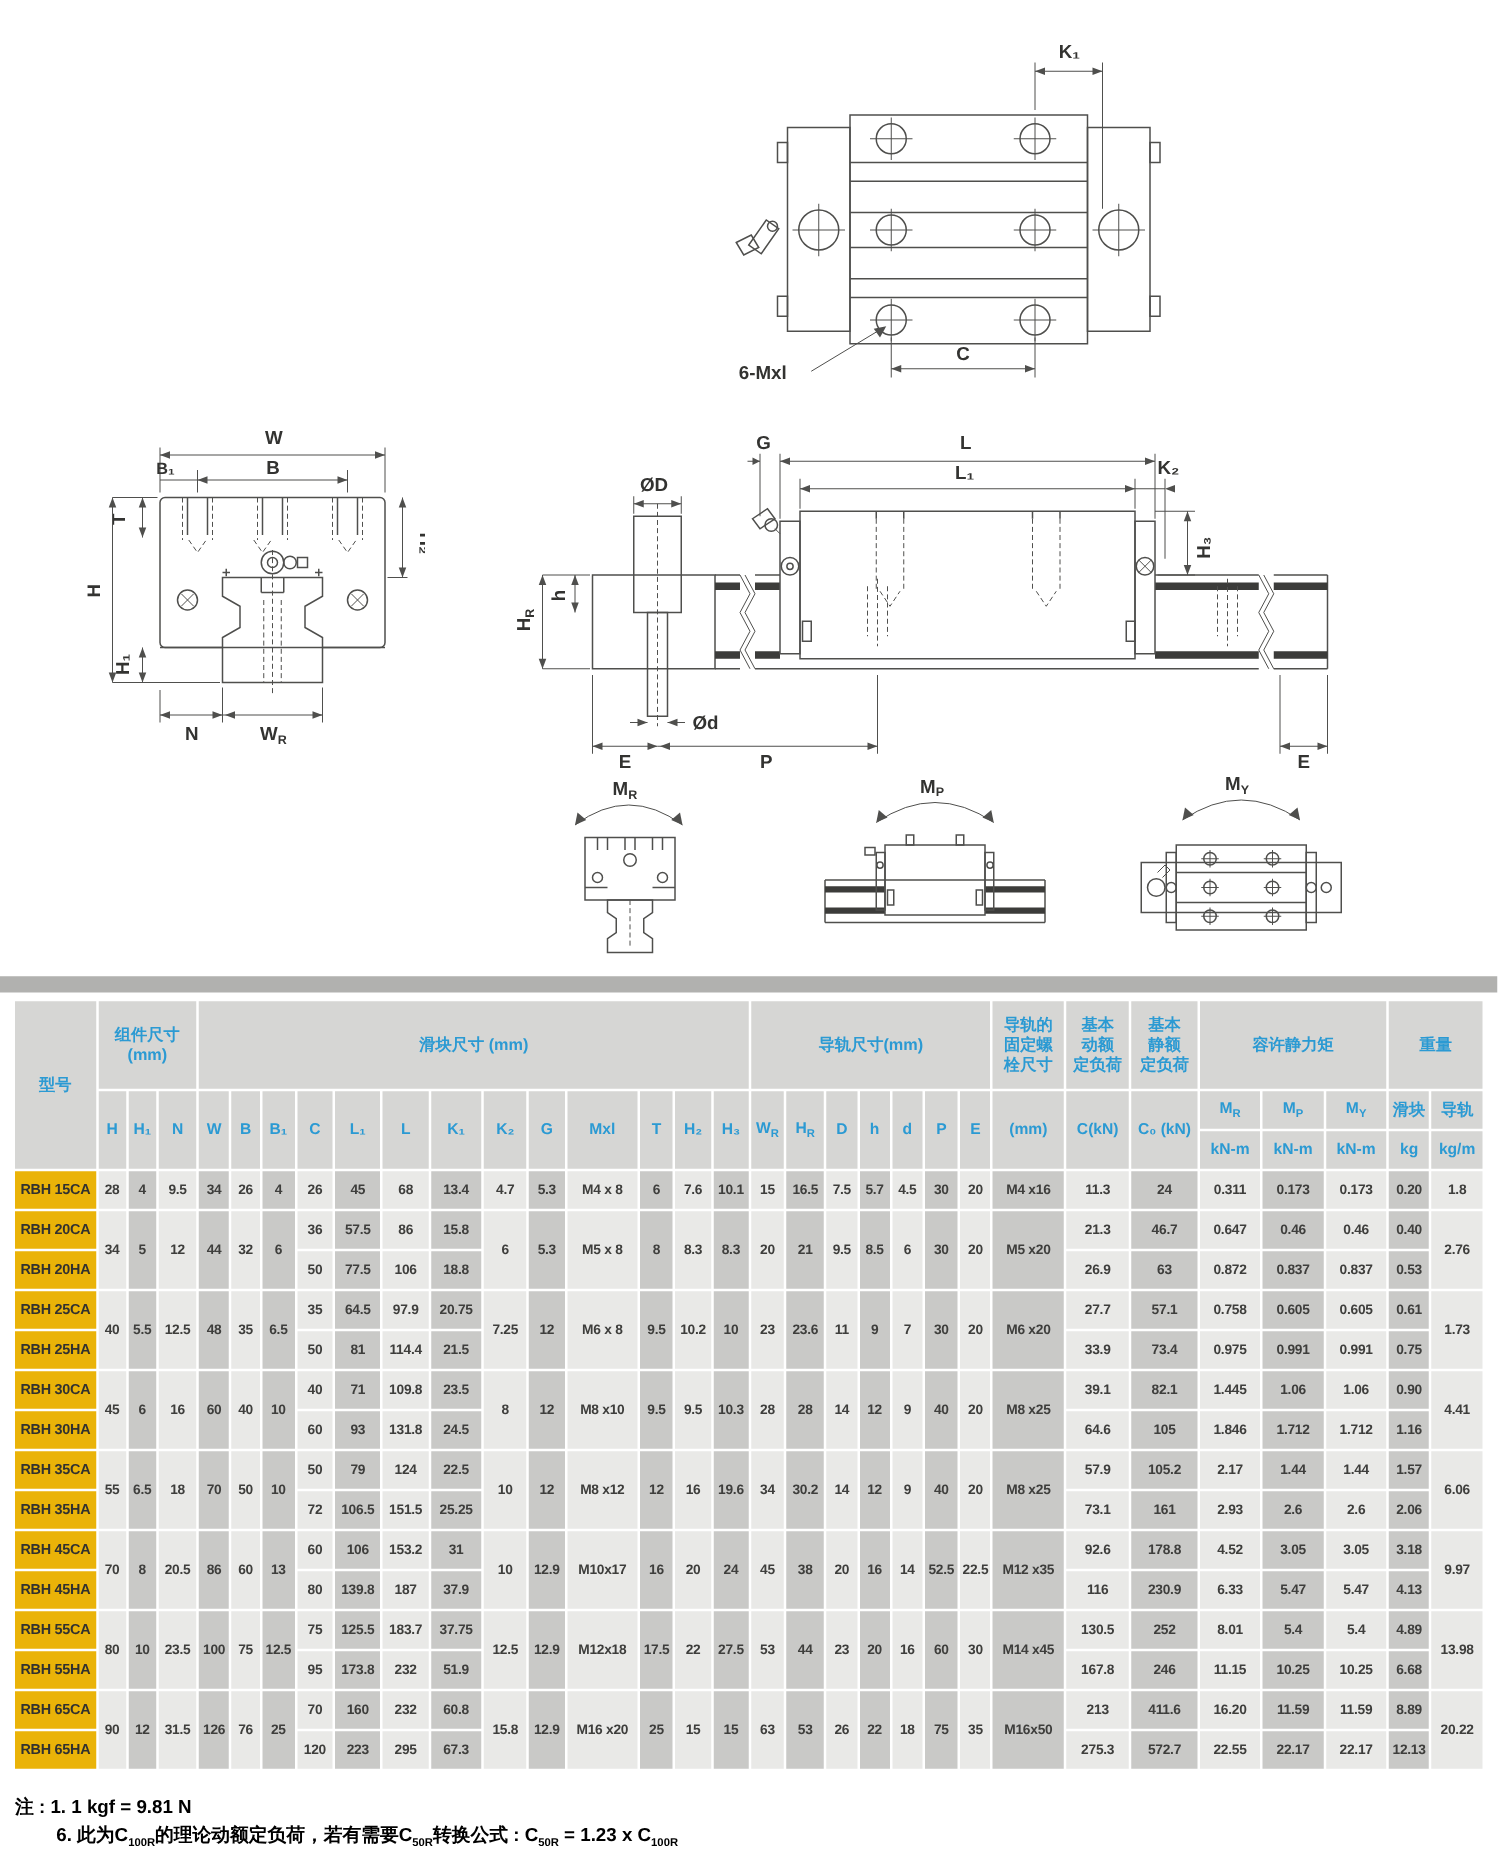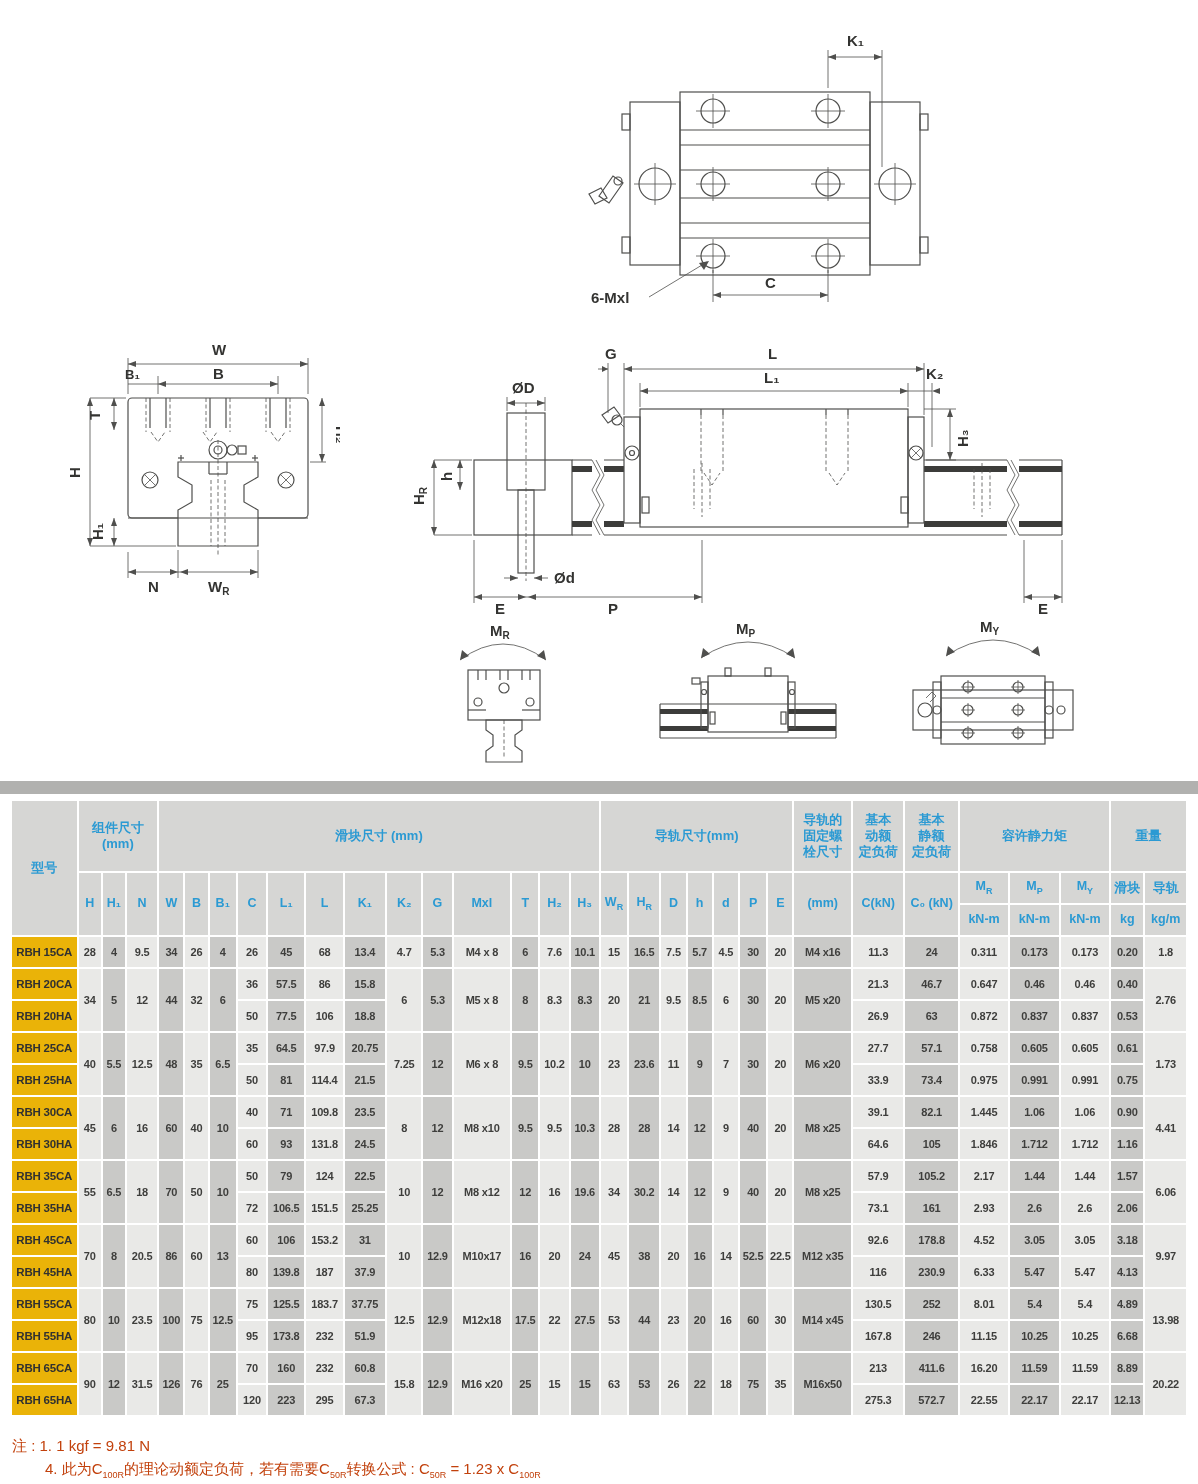--- a/index.html
+++ b/index.html
@@ -19,21 +19,21 @@
   th{background:#d6d6d4;color:#2b9ad3;font-weight:bold;text-align:center;vertical-align:middle;white-space:pre-line;font-size:13px;line-height:1.25;padding:0;overflow:hidden}
   th.sym{font-size:12.5px}
   thead tr.r1 th{height:70px}
   thead tr.r2 th{height:30px}
   thead tr.r3 th{height:30px}
   td{text-align:center;vertical-align:middle;font-size:11px;font-weight:bold;color:#3e3e3c;height:30px;letter-spacing:-0.2px;padding:0;overflow:hidden}
   td.lt{background:#e9e9e7}
   td.dk{background:#c9c9c7}
   td.model{background:#eab308;font-size:11.5px;color:#313130}
   th sub{font-size:9px}
-  .notes{position:absolute;left:12px;top:1434px;font-size:15px;color:#c2410c;line-height:1.55;font-weight:normal}
+  .notes{position:absolute;left:12px;top:1434px;font-size:15px;color:#000000;line-height:1.55;font-weight:bold}
   .notes .n2{padding-left:33px}
   .notes sub{font-size:9px}
 </style>
 </head>
 <body>
 
 <svg class="diagram" style="left:585px;top:30px" width="400" height="285" viewBox="0 0 400 285">
   <defs>
     <g id="hole">
         <circle r="12"></circle>
@@ -885,14 +885,14 @@
           <td class="dk">22.17</td>
           <td class="lt">22.17</td>
           <td class="dk">12.13</td>
         </tr>
       </tbody>
   </table>
 </div>
 
 <div class="notes">
   <div>注 : 1.  1 kgf = 9.81 N</div>
-  <div class="n2"><span>4.  此为C</span><sub>100R</sub><span>的理论动额定负荷，若有需要C</span><sub>50R</sub><span>转换公式 : C</span><sub>50R</sub><span> = 1.23 x C</span><sub>100R</sub></div>
+  <div class="n2"><span>6.  此为C</span><sub>100R</sub><span>的理论动额定负荷，若有需要C</span><sub>50R</sub><span>转换公式 : C</span><sub>50R</sub><span> = 1.23 x C</span><sub>100R</sub></div>
 </div>
 
 </body></html>

